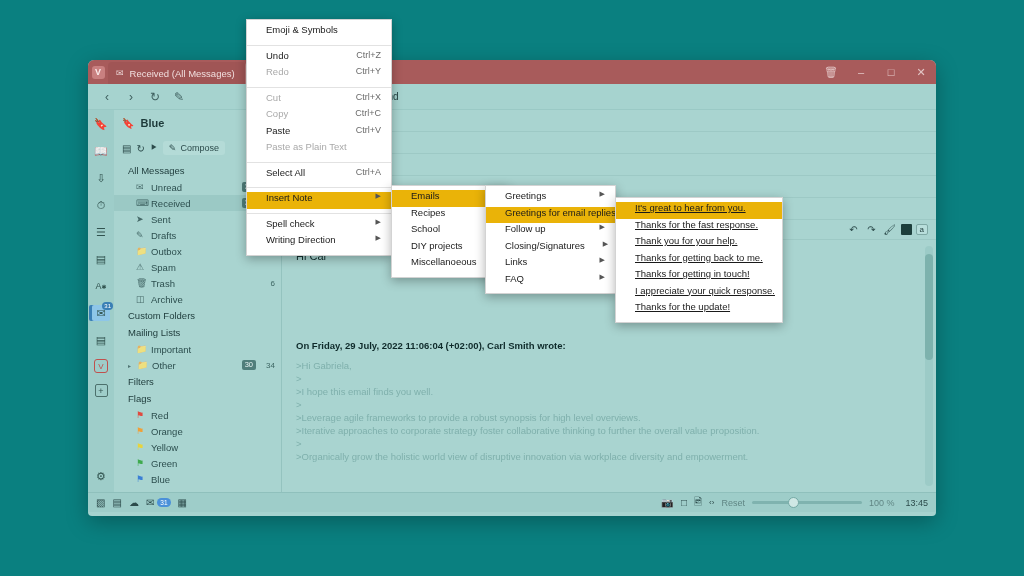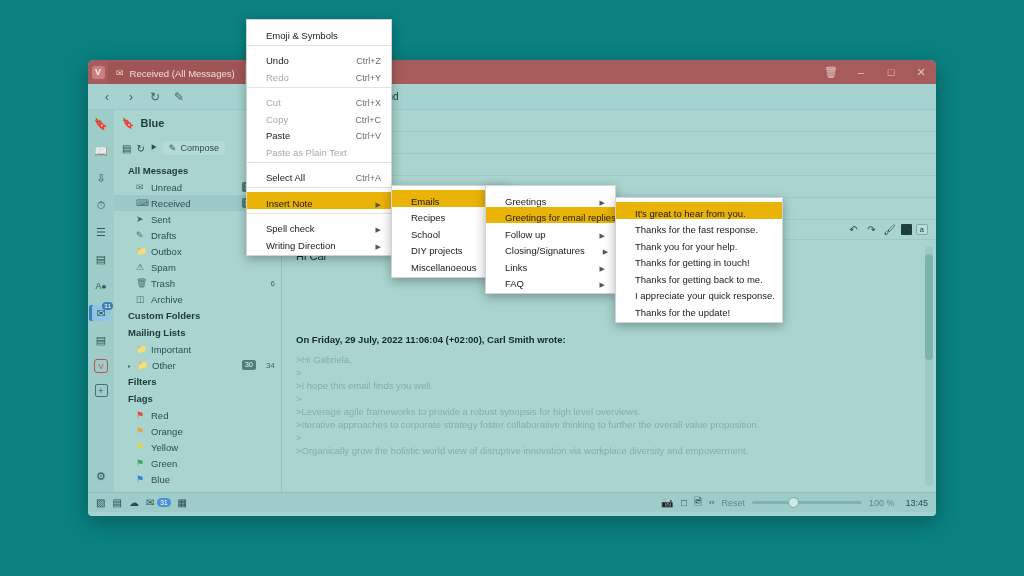--- a/index.html
+++ b/index.html
@@ -104,21 +104,21 @@
   #sbtools {
     height: 24px; display: flex; align-items: center; gap: 5px; padding: 0 8px;
     color: #2c4b4b; font-size: 10px;
   }
   #sbtools .chip {
     display: flex; align-items: center; gap: 4px; background: #b4dbd7;
     padding: 2px 6px; border-radius: 3px; font-size: 9px;
   }
   #sblist { flex: 1; overflow: hidden; padding-top: 2px; }
   .sgroup {
-    font-size: 9.5px; font-weight: bold; color: #1d3a3a; padding: 3px 8px 3px 14px;
+    font-size: 9.5px; font-weight: normal; color: #1d3a3a; padding: 3px 8px 3px 14px;
   }
   .srow {
     display: flex; align-items: center; gap: 5px; font-size: 9.5px;
     color: #2d4f4f; padding: 2px 6px 2px 22px; height: 16px;
   }
   .srow.sel { background: #9bc9c5; }
   .srow .ico { font-size: 9px; width: 10px; opacity: .8; }
   .srow .nm { flex: 1; white-space: nowrap; overflow: hidden; }
   .srow .b1 {
     background: #507e7b; color: #e8f4f3; font-size: 7.5px; border-radius: 2px;
@@ -148,21 +148,21 @@
   #fmtbar .sw { width: 11px; height: 11px; background: #1d3f3c; border-radius: 1px; }
   #fmtbar .abtn {
     border: 1px solid #7fa9a5; background: #b8dedb; font-size: 8px; color: #23403f;
     padding: 0 3px; border-radius: 2px;
   }
   #mailbody {
     flex: 1; padding: 10px 14px; font-size: 10px; color: #123; position: relative;
     overflow: hidden;
   }
   #mailbody .greet { font-size: 11px; color: #12302f; margin-bottom: 4px; }
-  #mailbody .wrote { font-weight: bold; color: #0e2a2a; font-size: 9.5px; margin-bottom: 8px; }
+  #mailbody .wrote { font-weight: bold; color: #0e2a2a; font-size: 9.5px; margin-bottom: 8px; margin-top: 6px; }
   #mailbody .q { color: #7fb0ac; font-size: 9.5px; line-height: 13px; white-space: nowrap; }
   #vscroll {
     position: absolute; right: 3px; top: 6px; width: 8px; bottom: 6px;
     background: #9ccbc7; border-radius: 4px;
   }
   #vthumb {
     position: absolute; right: 3px; top: 14px; width: 8px; height: 106px;
     background: #7db2ad; border-radius: 4px;
   }
 
@@ -186,33 +186,33 @@
     background: #cfe8e5; border-radius: 50%; border: 1px solid #74a9a5;
   }
 
   
   .menu {
     position: absolute; background: #fff; border: 1px solid #d3d3d3;
     box-shadow: 0 3px 10px rgba(0,0,0,.30); font-size: 9.5px; color: #1a1a1a;
     padding: 4px 0; z-index: 50;
   }
   .mi {
-    display: flex; align-items: flex-end; height: 16.5px; padding: 0 10px 0 19px;
+    display: flex; align-items: flex-start; height: 16.5px; padding: 0 10px 0 19px;
     white-space: nowrap;
   }
   .mi.dim { color: #a9a9a9; }
   .mi.hl { background: #eab308; }
   .mi .acc { margin-left: auto; padding-left: 26px; color: #6a6a6a; font-size: 9px; }
   .mi .sub { margin-left: auto; padding-left: 18px; font-size: 7px; color: #555; }
   .msep { height: 1px; background: #e2e2e2; margin: 4px 0; }
 
   #menu1 { left: 246px; top: 19px; width: 146px; }
   #menu2 { left: 391px; top: 185px; width: 118px; }
   #menu3 { left: 485px; top: 185px; width: 131px; }
-  #menu4 { left: 615px; top: 197px; width: 168px; }
+  #menu4 { left: 615px; top: 197px; width: 168px; text-decoration: underline; }
 </style>
 </head>
 <body>
 
 <div id="window">
 
   <div id="titlebar">
     <div class="vlogo">
       <div class="vbox">V</div>
     </div>
@@ -538,24 +538,24 @@
   <div class="mi hl">
     <span>It's great to hear from you.</span>
   </div>
   <div class="mi">
     <span>Thanks for the fast response.</span>
   </div>
   <div class="mi">
     <span>Thank you for your help.</span>
   </div>
   <div class="mi">
+    <span>Thanks for getting back to me.</span>
+  </div>
+  <div class="mi">
     <span>Thanks for getting in touch!</span>
   </div>
   <div class="mi">
-    <span>Thanks for getting back to me.</span>
-  </div>
-  <div class="mi">
     <span>I appreciate your quick response.</span>
   </div>
   <div class="mi">
     <span>Thanks for the update!</span>
   </div>
 </div>
 
 </body></html>

